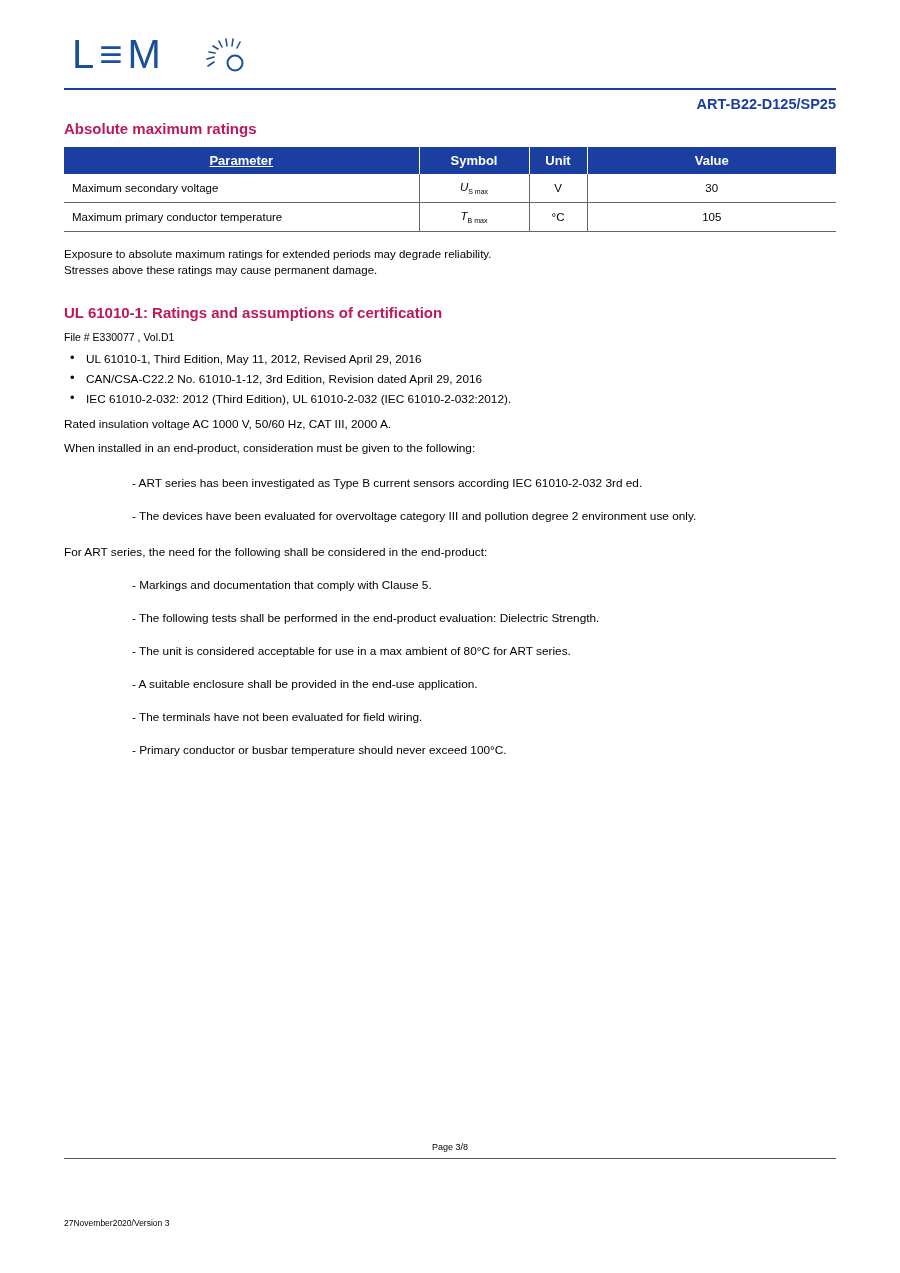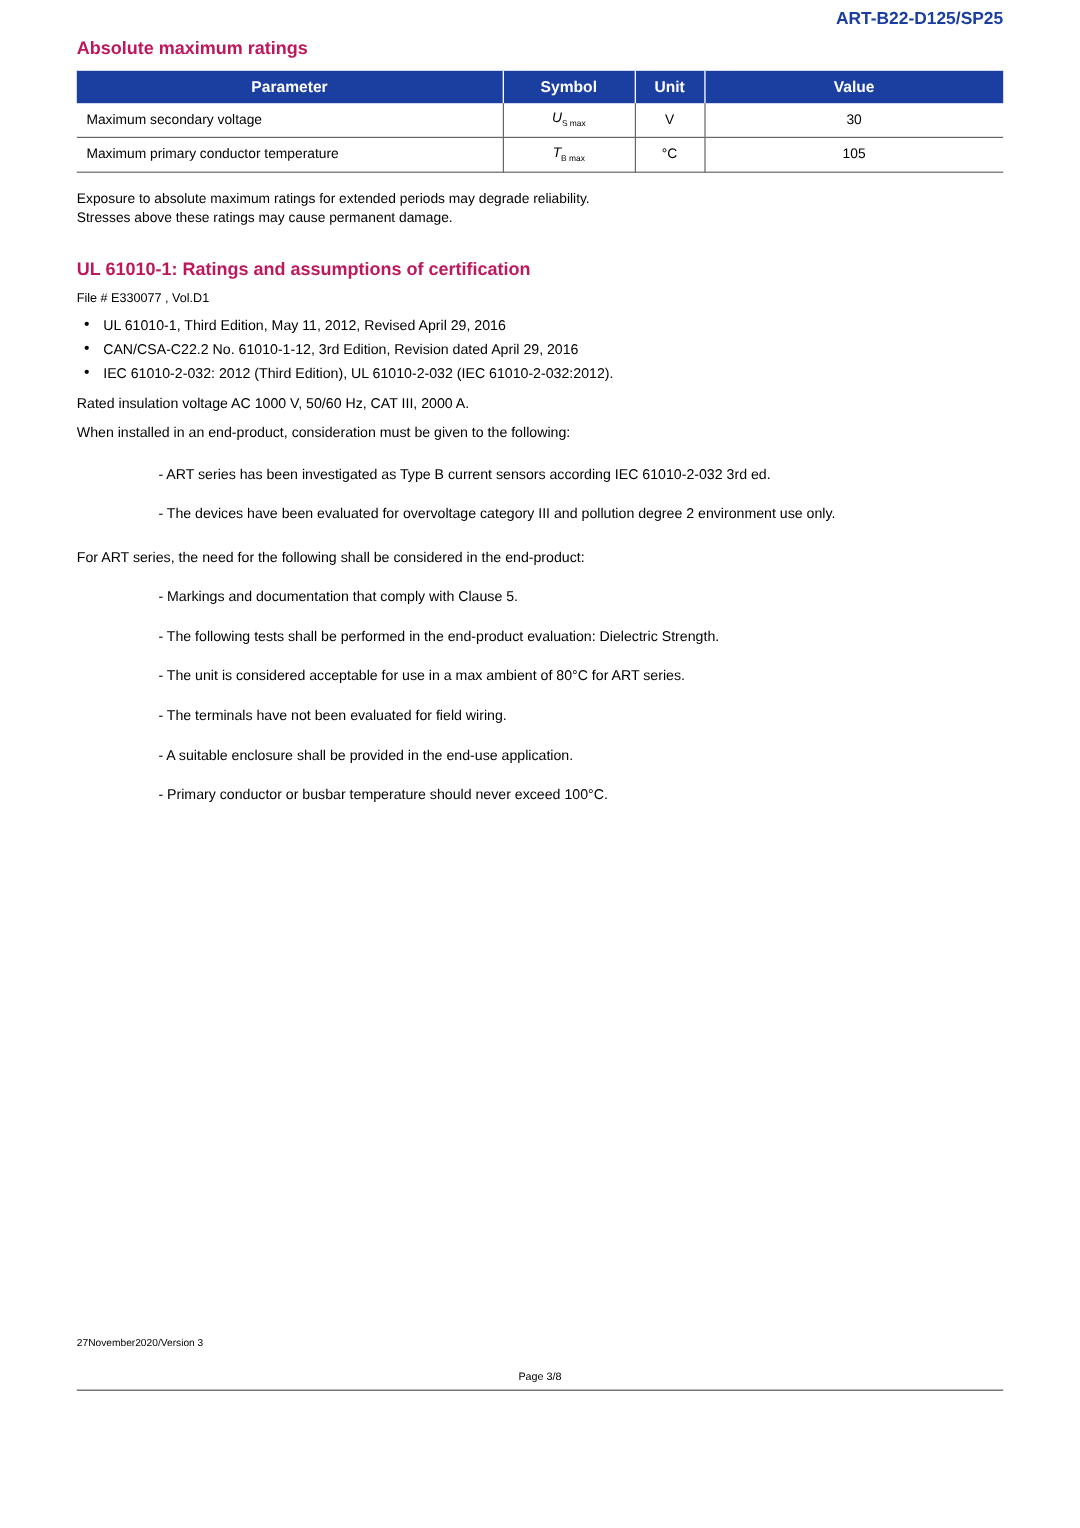--- a/index.html
+++ b/index.html
@@ -88,21 +88,21 @@
   table.ratings th {
     background: #1b3fa0;
     color: #ffffff;
     font-size: 13px;
     font-weight: bold;
     height: 25px;
     text-align: center;
     border-left: 1px solid #ffffff;
     border-right: 1px solid #ffffff;
   }
-  table.ratings th:first-child { border-left: none; }
+  table.ratings th:first-child { border-left: none; text-decoration: underline; }
   table.ratings th:last-child { border-right: none; }
   table.ratings td {
     height: 28px;
     border-bottom: 1px solid #666666;
     padding: 0 8px;
     vertical-align: middle;
   }
   table.ratings tr.row-first td { border-top: none; }
   td.c-param { text-align: left; border-right: 1px solid #666666; }
   td.c-symbol { text-align: center; border-right: 1px solid #666666; font-style: italic; }
@@ -168,31 +168,50 @@
     position: absolute;
     left: 64px;
     top: 1158px;
     width: 772px;
     height: 1px;
     background: #555555;
   }
   .footer-version {
     position: absolute;
     left: 64px;
-    top: 1114px;
+    top: 1218px;
     font-size: 8.5px;
   }
 </style>
 </head>
 <body>
 
 <div class="page">
 
   <div class="content">
 
+    <div class="header">
+      <div class="logo">L≡M</div>
+      <div class="logo-mark">
+        <svg viewBox="0 0 54 40" width="54" height="40" aria-hidden="true">
+          <g stroke="#1b4f9c" stroke-width="1.6" stroke-linecap="round">
+            <line x1="4" y1="30" x2="10" y2="26"></line>
+            <line x1="3" y1="23" x2="10" y2="21"></line>
+            <line x1="5" y1="16" x2="11" y2="17"></line>
+            <line x1="9" y1="10" x2="14" y2="13"></line>
+            <line x1="15" y1="5" x2="18" y2="11"></line>
+            <line x1="22" y1="3" x2="23" y2="10"></line>
+            <line x1="29" y1="3" x2="28" y2="10"></line>
+            <line x1="36" y1="6" x2="33" y2="12"></line>
+          </g>
+          <circle cx="31" cy="27" r="7.5" fill="none" stroke="#1b4f9c" stroke-width="2"></circle>
+        </svg>
+      </div>
+      <div class="header-rule"></div>
+    </div>
 
     <div class="doc-ref">ART-B22-D125/SP25</div>
 
     <h2 class="section-title">Absolute maximum ratings</h2>
 
     <table class="ratings">
       <colgroup>
         <col style="width:355px">
         <col style="width:110px">
         <col style="width:58px">
@@ -246,22 +265,22 @@
     <p class="body">When installed in an end-product, consideration must be given to the following:</p>
 
     <p class="indented">- ART series has been investigated as Type B current sensors according IEC 61010-2-032 3rd ed.</p>
     <p class="indented">- The devices have been evaluated for overvoltage category III and pollution degree 2 environment use only.</p>
 
     <p class="lead">For ART series, the need for the following shall be considered in the end-product:</p>
 
     <p class="indented">- Markings and documentation that comply with Clause 5.</p>
     <p class="indented">- The following tests shall be performed in the end-product evaluation: Dielectric Strength.</p>
     <p class="indented">- The unit is considered acceptable for use in a max ambient of 80°C for ART series.</p>
+    <p class="indented">- A suitable enclosure shall be provided in the end-use application.</p>
     <p class="indented">- The terminals have not been evaluated for field wiring.</p>
-    <p class="indented">- A suitable enclosure shall be provided in the end-use application.</p>
     <p class="indented">- Primary conductor or busbar temperature should never exceed 100°C.</p>
 
   </div>
 
   <div class="footer-page">Page 3/8</div>
   <div class="footer-rule"></div>
   <div class="footer-version">27November2020/Version 3</div>
 
 </div>
 

